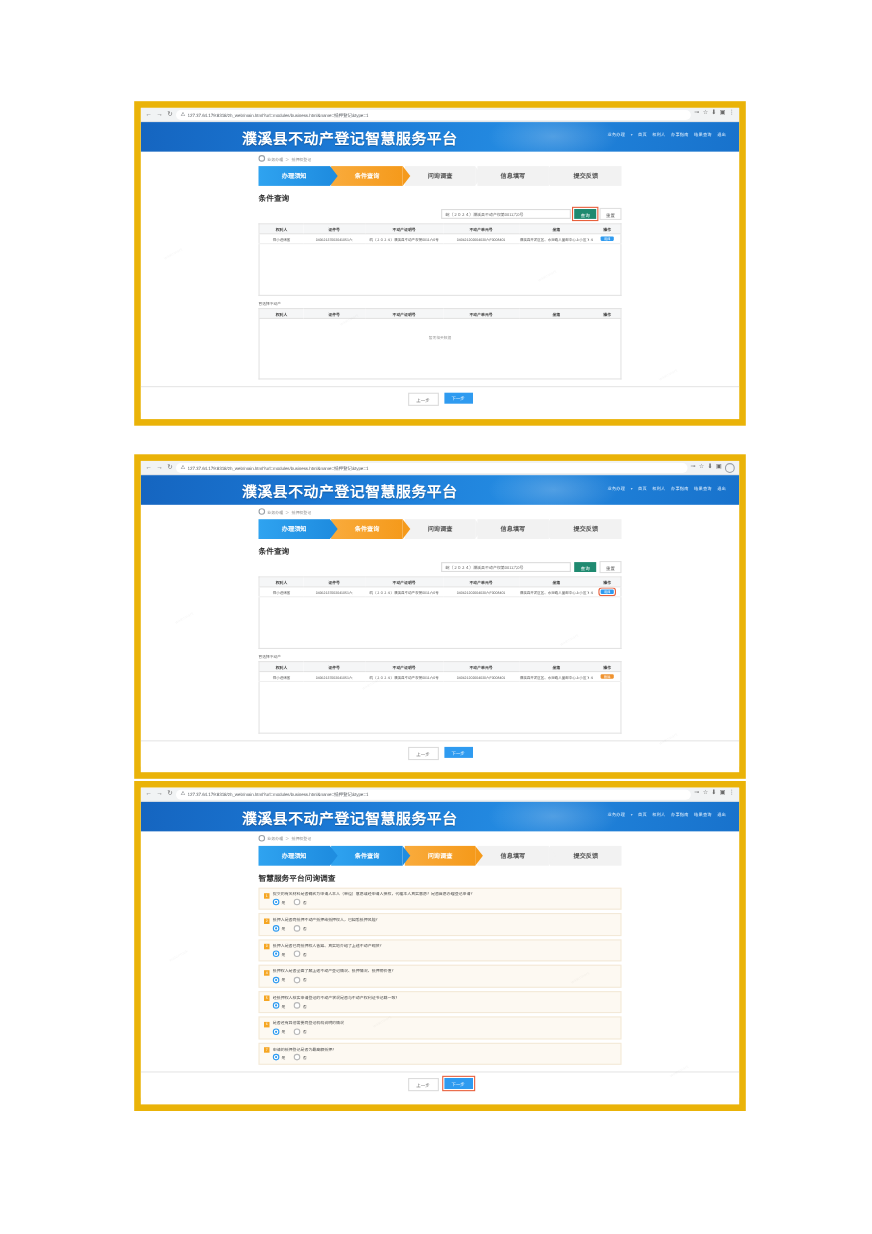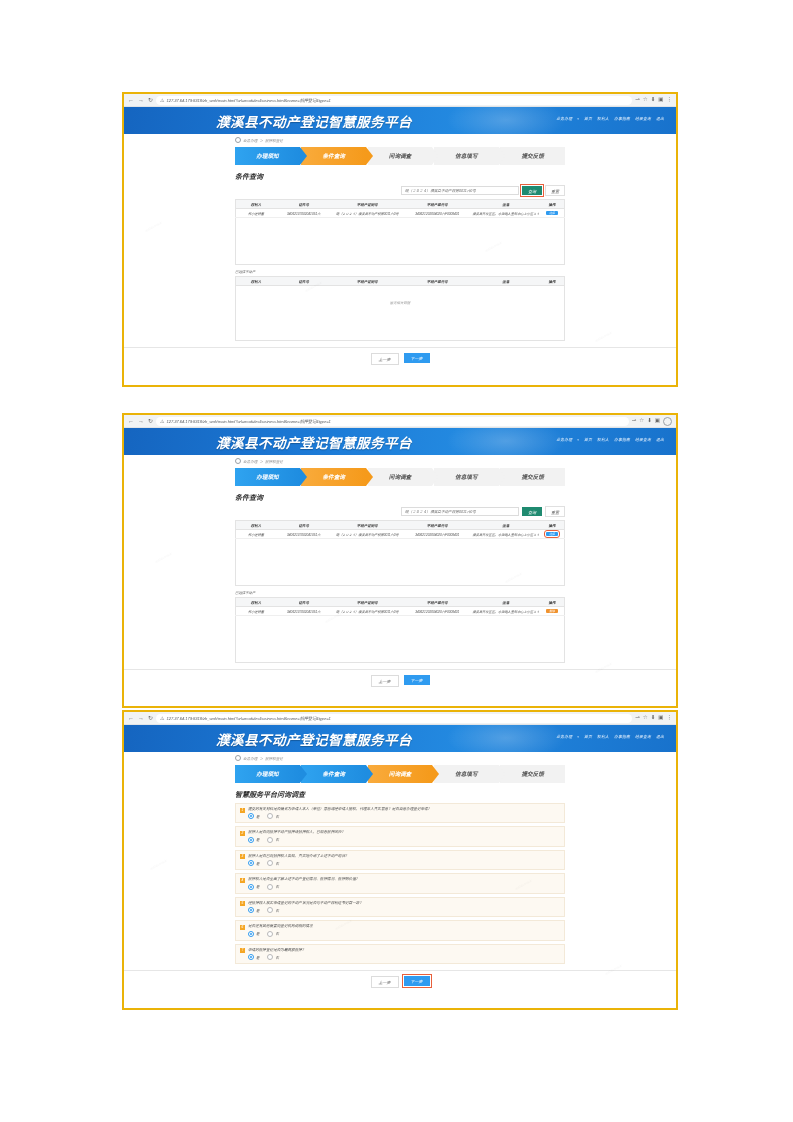--- a/index.html
+++ b/index.html
@@ -12,24 +12,23 @@
   .page{
     position:relative;
     width:793px;height:1122px;
     background:#ffffff;
   }
 
   
   .shot{
     position:absolute;
     background:#ffffff;
-    border:2px solid #eab308;
+    border:6px solid #eab308;
     box-sizing:border-box;
     overflow:hidden;
-    font-style:italic;
   }
   .browser-bar{
     height:13px;
     background:#f1f3f4;
     border-bottom:1px solid #e2e4e6;
     display:flex;align-items:center;
     padding:0 4px;
     box-sizing:border-box;
     gap:3px;
   }

